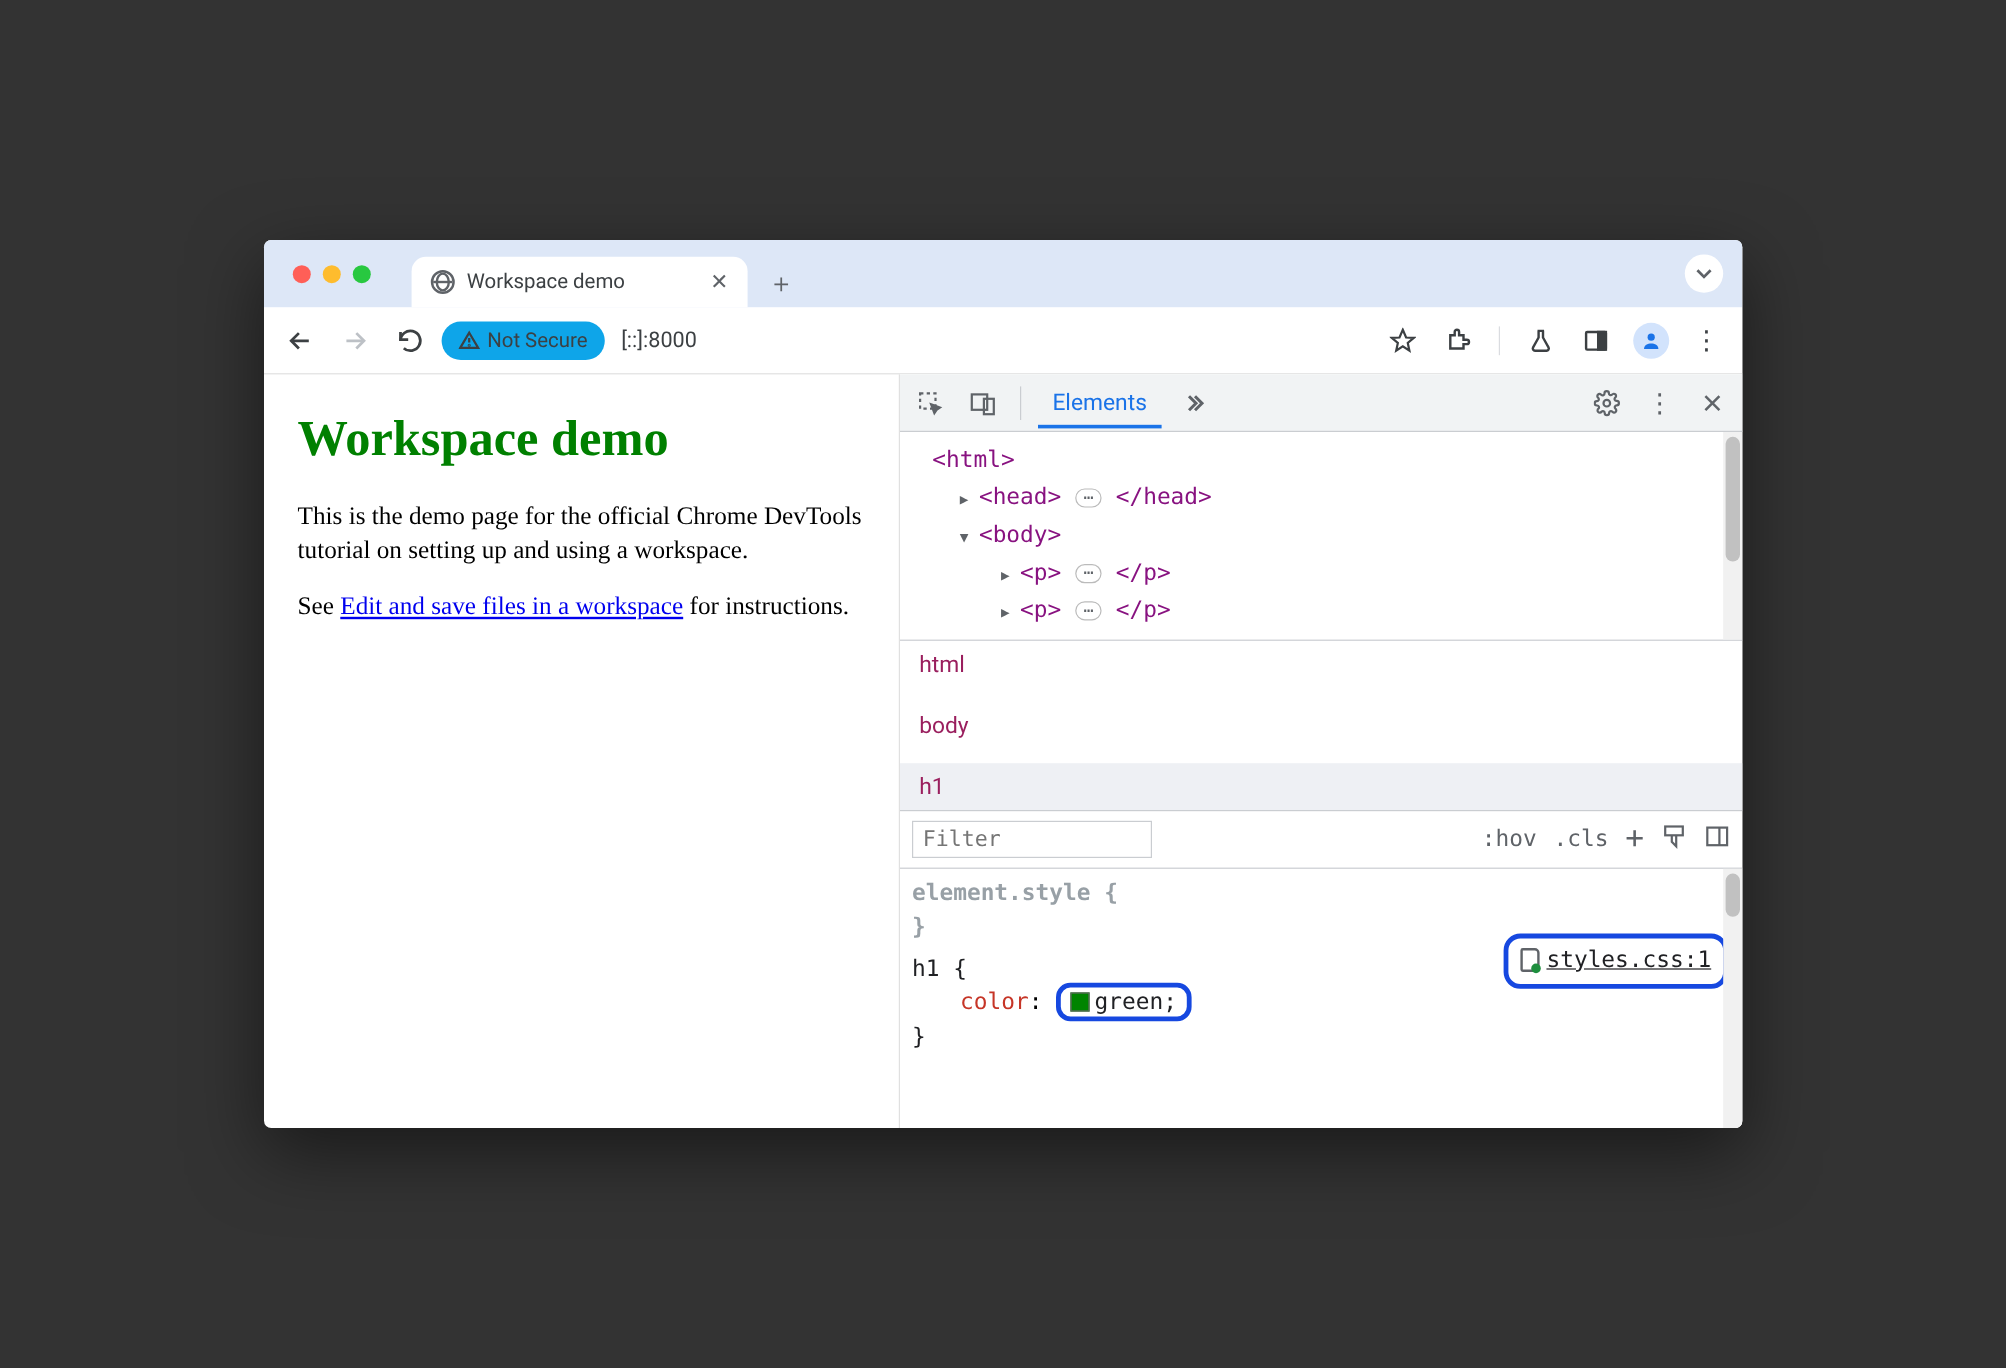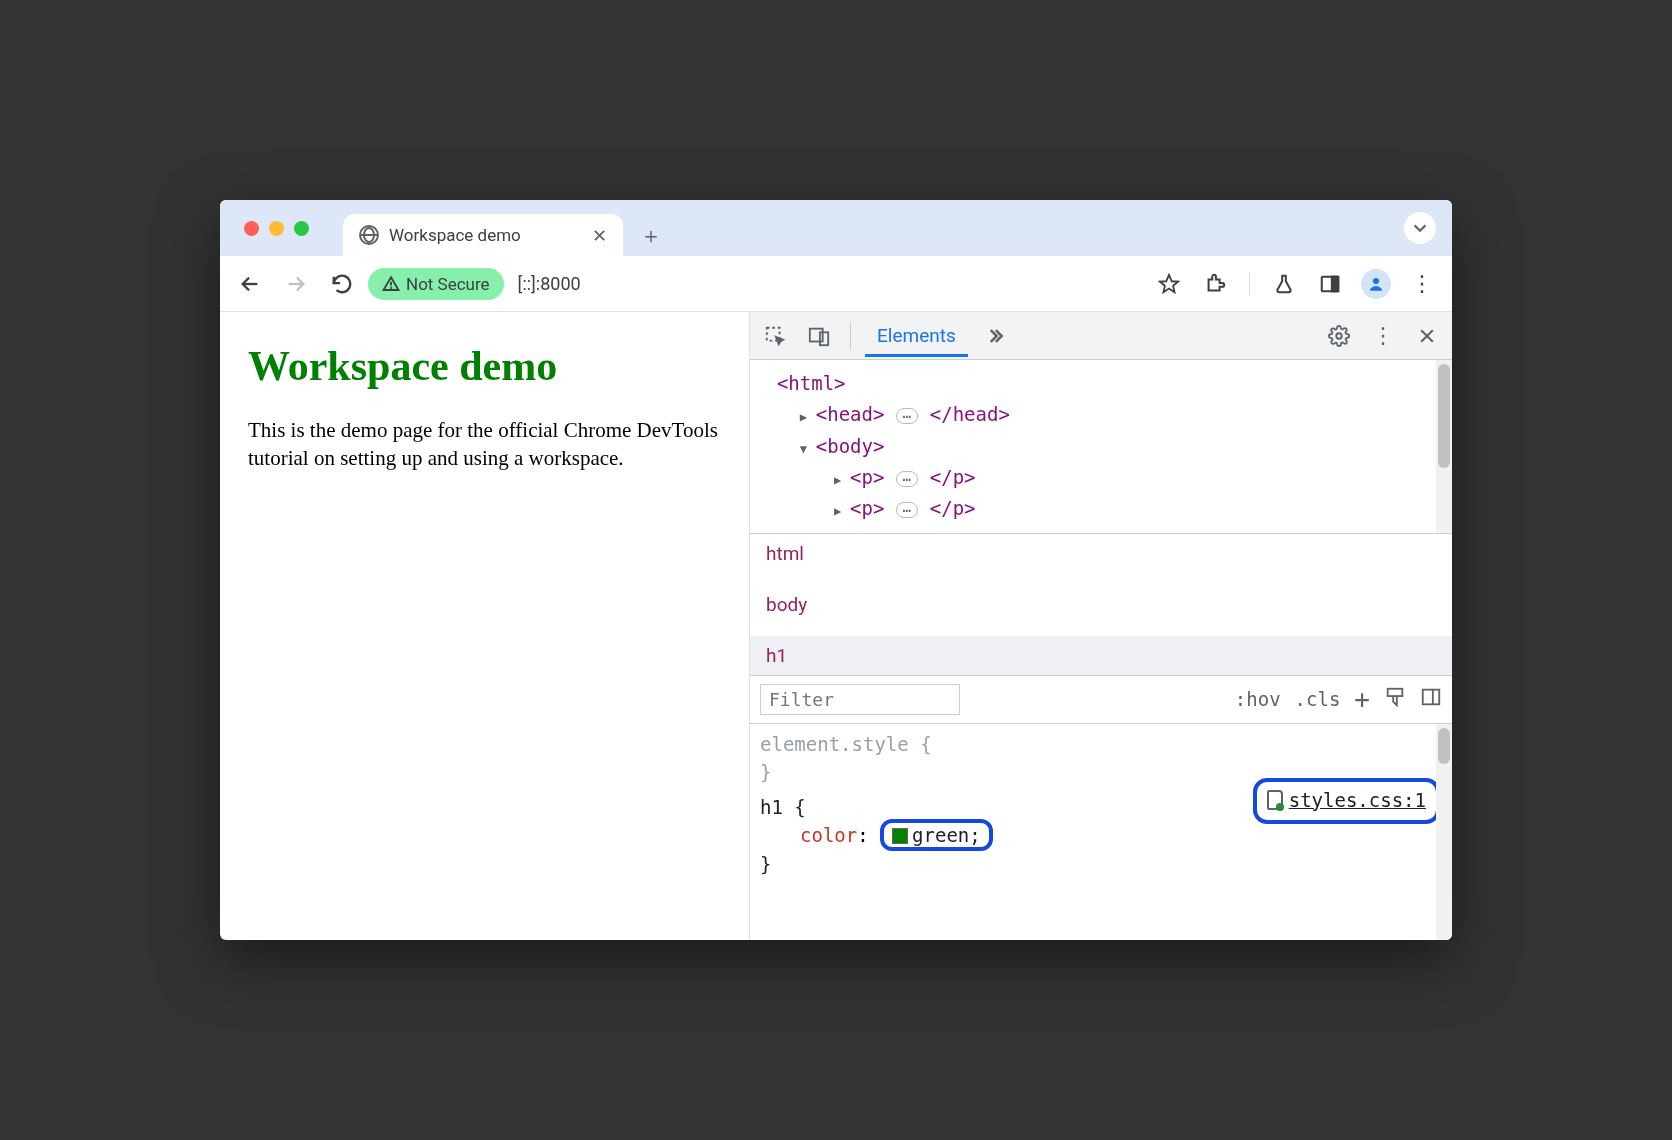--- a/index.html
+++ b/index.html
@@ -104,21 +104,21 @@
     border-radius: 20px;
   }
   .tb-btn.disabled { color:#bdc1c6; }
   .url-bar {
     flex: 0 0 auto;
     display:flex;
     align-items: center;
     gap: 0;
   }
   .security-chip {
-    background:#86efac;
+    background:#0ea5e9;
     border-radius: 20px;
     padding: 6px 14px;
     display:flex; align-items:center; gap:6px;
     font-size: 17px;
     color:#3c4043;
   }
   .url-text {
     font-size: 18px;
     color:#3c4043;
     padding-left: 14px;
@@ -284,21 +284,21 @@
   
   .styles-pane {
     font-family: Menlo, Consolas, monospace;
     font-size: 19px;
     padding: 6px 10px 0;
     line-height: 1.5;
     position:relative;
     flex:1;
   }
   .rule-sel { color:#202124; }
-  .rule-sel.gray { color:#98a0a6; }
+  .rule-sel.gray { color:#98a0a6;font-weight:bold; }
   .prop-name { color:#c63527; }
   .prop-val { color:#202124; }
   .swatch {
     display:inline-block; width:16px; height:16px;
     background:#008400; vertical-align:-2px;
     margin-right:4px;
     border:1px solid #666;
   }
   .circle-val {
     border: 4px solid #1648e0;
@@ -420,20 +420,23 @@
     <div class="tb-btn">
       <span class="vdots">⋮</span>
     </div>
   </div>
 
   <div class="content">
 
     <div class="page">
       <h1>Workspace demo</h1>
       <p>This is the demo page for the official Chrome DevTools tutorial on setting up and using a workspace.</p>
+      <p>
+        <span>See </span><a href="#">Edit and save files in a workspace</a><span> for instructions.</span>
+      </p>
     </div>
 
     <div class="devtools">
 
       <div class="dt-tabs">
         <div class="dt-icon-btn">
           <svg width="22" height="22" viewBox="0 0 24 24" fill="none" stroke="#5f6368" stroke-width="2" stroke-dasharray="3 3">
               <rect x="3" y="3" width="14" height="14"></rect>
               <path d="M13 13l8 3-3 2-2 3-3-8z" fill="#5f6368" stroke-dasharray="0"></path>
             </svg>

